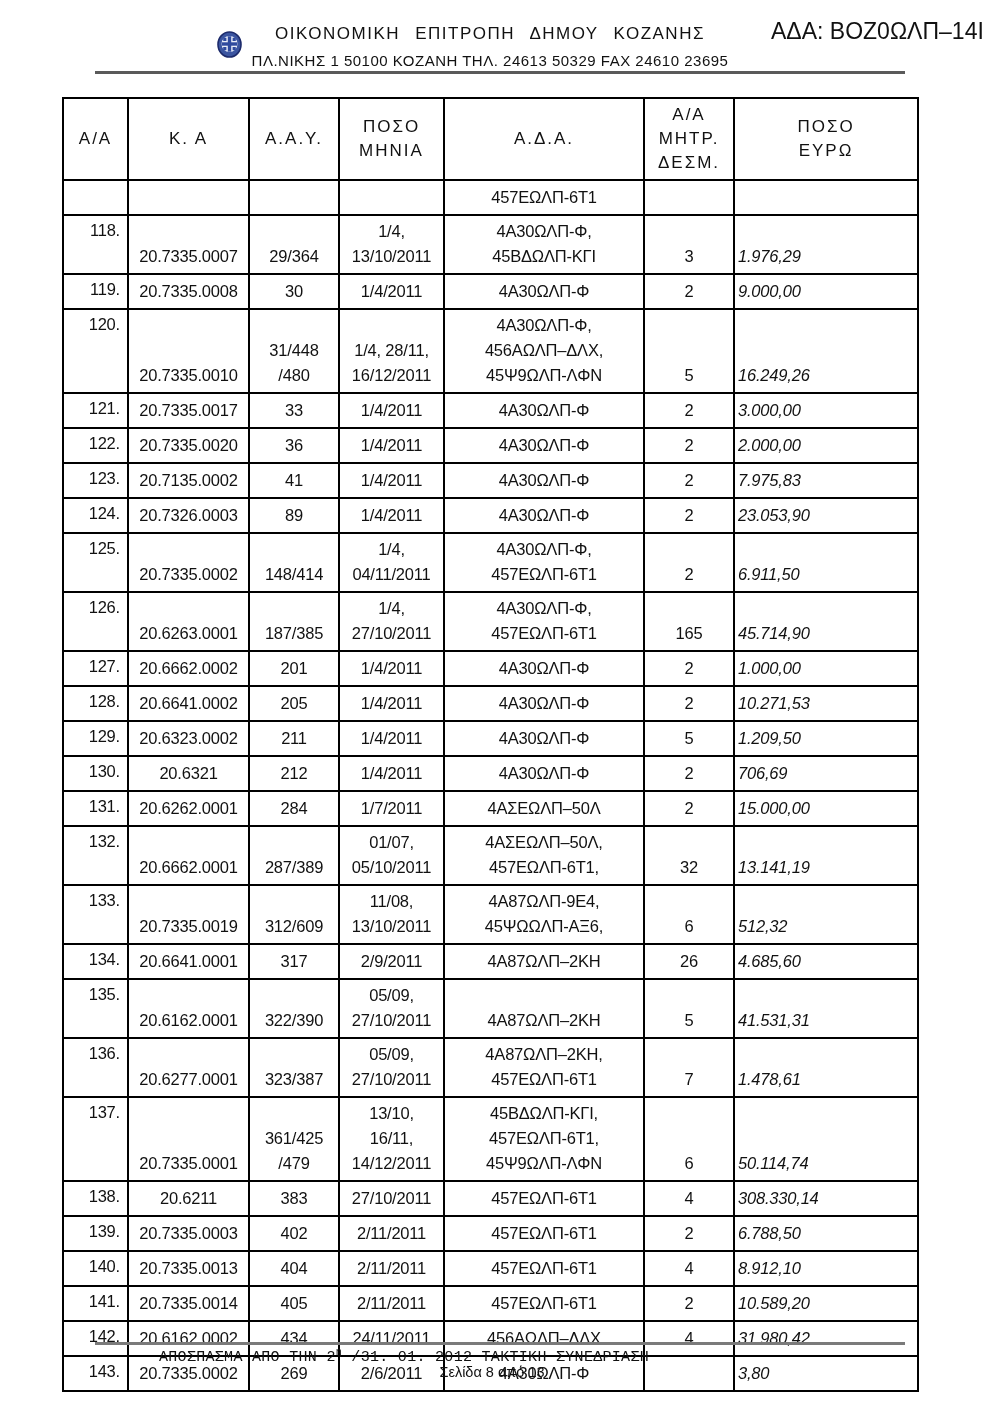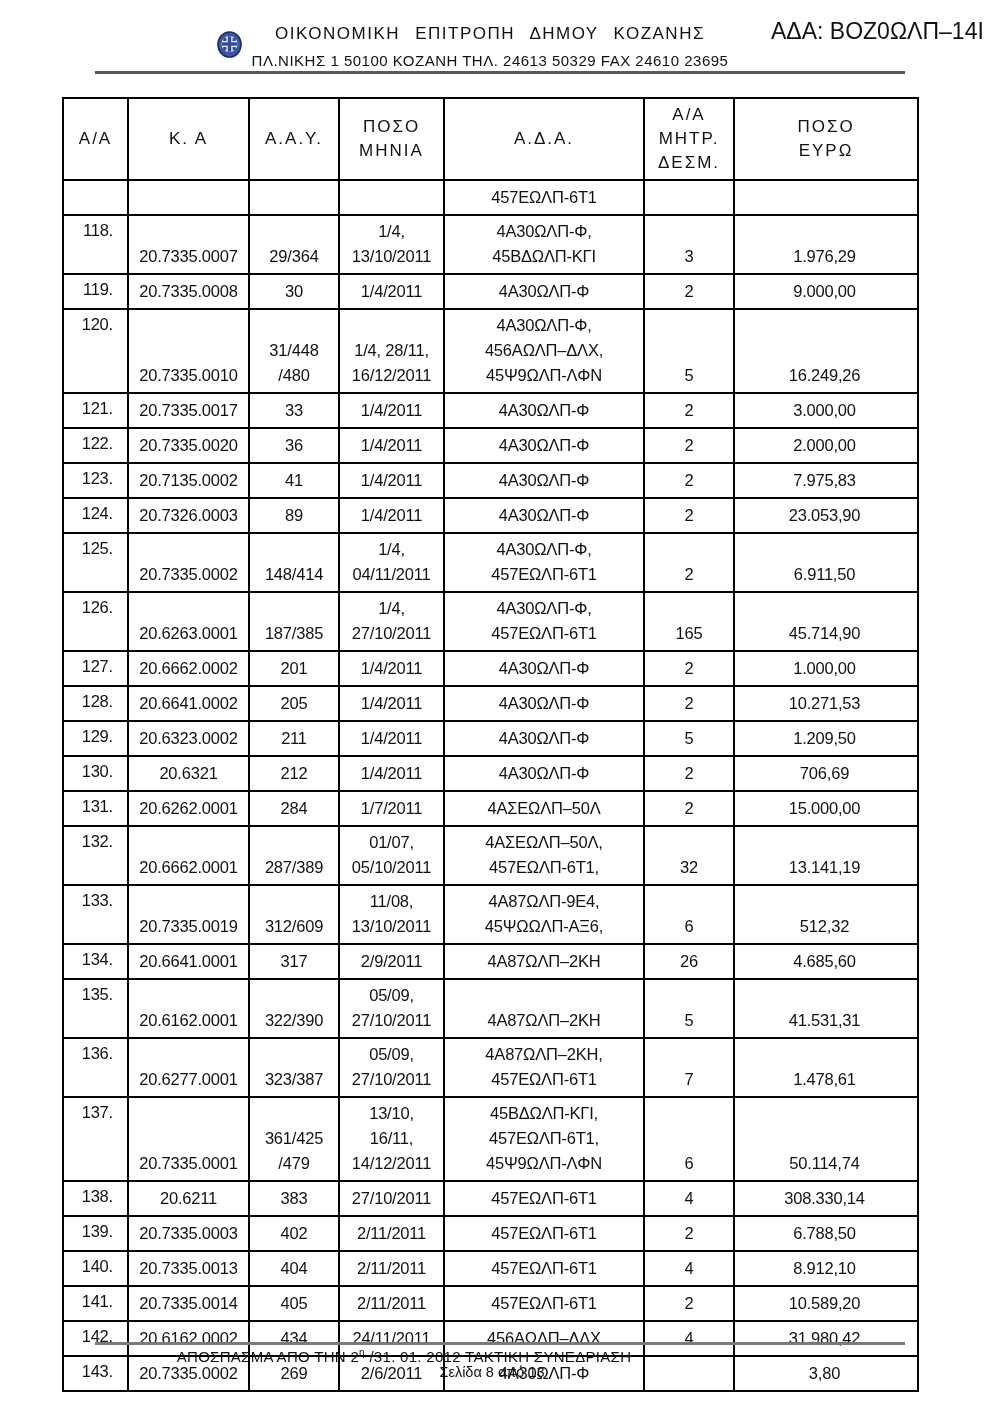--- a/index.html
+++ b/index.html
@@ -44,26 +44,26 @@
   }
   .fin-table td {
     font-size: 16.5px;
     line-height: 25px;
     text-align: center;
     vertical-align: bottom;
     padding: 3px 3px 4px 3px;
     letter-spacing: -0.2px;
   }
   .fin-table tr { height: 35px; }
-  td.c-aa   { vertical-align: top; text-align: right; padding-right: 14px; padding-top: 2px; }
-  td.c-poso { text-align: center; padding-right: 6px; }
+  td.c-aa   { vertical-align: top; text-align: right; padding-right: 7px; padding-top: 2px; }
+  td.c-poso { text-align: left; padding-right: 6px; font-style: italic; }
 
   
   .footer-rule { position: absolute; left: 95px; top: 1342px; width: 810px; height: 3px; background: #7a7a7a; }
-  .footer-extract { position: absolute; left: 0; top: 1347px; width: 808px; text-align: center; font-size: 15px; letter-spacing: 0.3px; }
+  .footer-extract { position: absolute; left: 0; top: 1347px; width: 808px; text-align: center; font-size: 15px; letter-spacing: 0.3px; font-family: Liberation Mono, monospace; }
   .footer-extract sup { font-size: 10px; }
   .footer-page { position: absolute; left: 0; top: 1364px; width: 984px; text-align: center; font-size: 14.5px; }
 </style>
 </head>
 <body>
 
 <div class="doc-header">
   <span class="emblem">
     <svg width="25" height="27" viewBox="0 0 25 27">
       <ellipse cx="12.5" cy="13.5" rx="11.5" ry="12.5" fill="#3b55a0" stroke="#1c2a6b" stroke-width="1.6"></ellipse>

